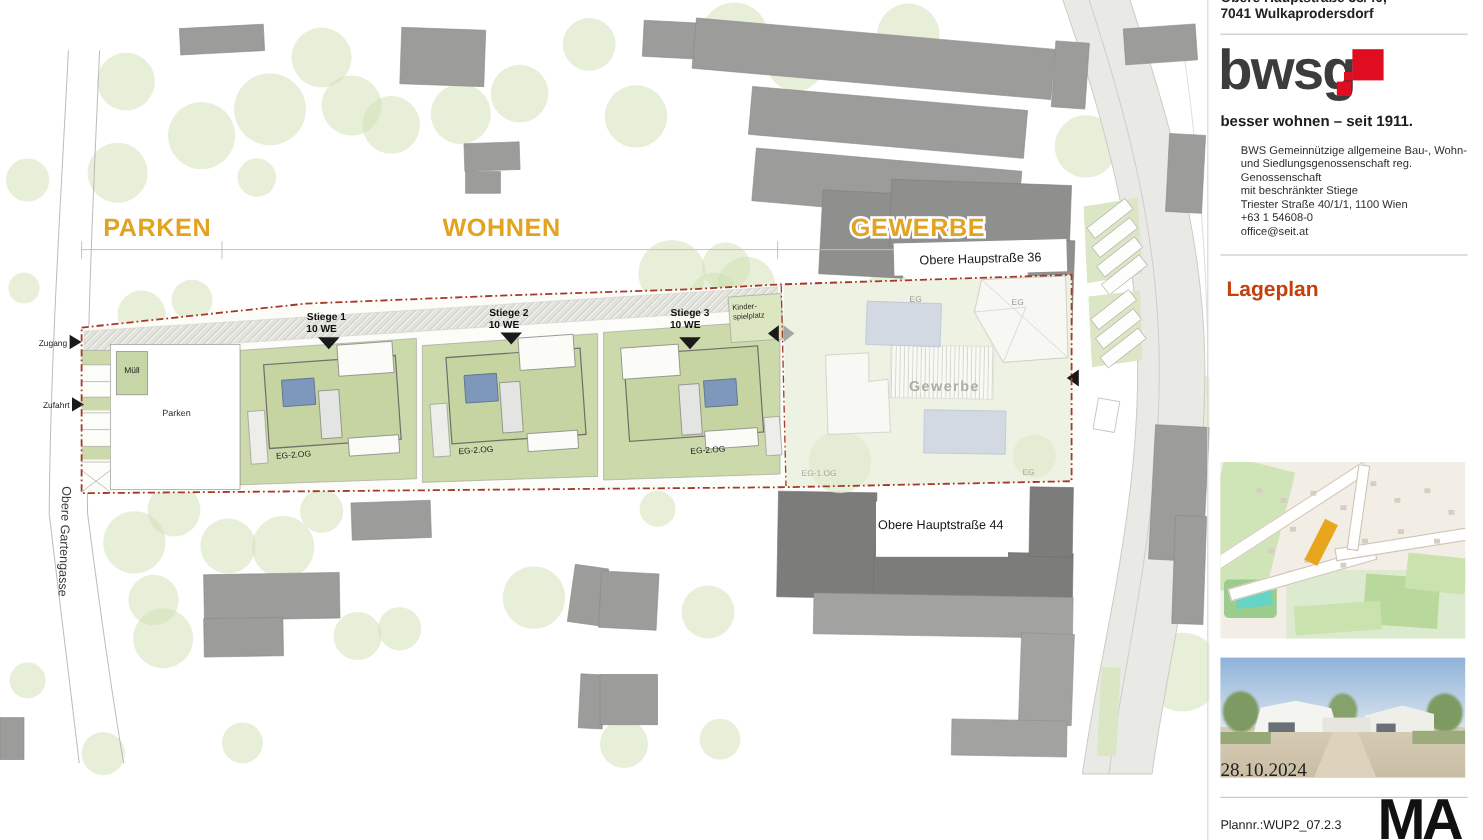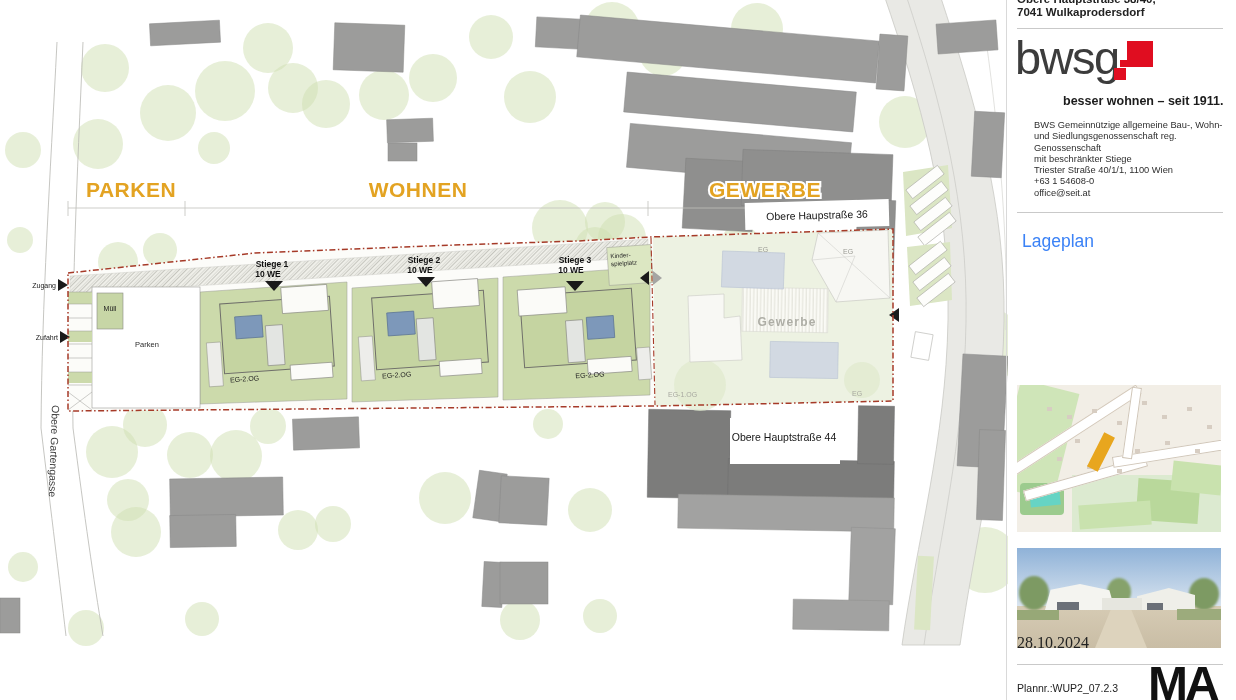--- a/index.html
+++ b/index.html
@@ -4,28 +4,28 @@
 <style>
   html,body{margin:0;padding:0;background:#ffffff;}
   body{font-family:"Liberation Sans",sans-serif;}
   .stage{position:relative;width:1236px;height:700px;background:#ffffff;overflow:hidden;}
   .plan-wrap{position:absolute;left:0;top:0;width:1008px;height:521px;}
   .divider-v{position:absolute;left:1006px;top:0;width:1px;height:700px;background:#d9d9d9;}
   .sidebar{position:absolute;left:1008px;top:0;width:228px;height:668px;background:#fff;}
   .sb-abs{position:absolute;}
   .addr{left:9px;top:-7px;font-size:11.5px;line-height:13px;color:#222;font-weight:bold;overflow:hidden;}
   .hr{left:9px;width:206px;border-top:1px solid #c9c9c9;height:0;}
-  .logo-text{left:7px;top:30px;font-size:47px;color:#3c3c3c;letter-spacing:-1.5px;}
+  .logo-text{left:7px;top:30px;font-size:47px;color:#3c3c3c;letter-spacing:-1.5px;font-weight:bold;}
   .sq{position:absolute;background:#e00d20;}
   .sq-big{left:119px;top:41px;width:26px;height:26px;}
   .sq-mid{left:106px;top:68px;width:12px;height:12px;}
   .sq-sml{left:112px;top:60px;width:7px;height:7px;}
-  .tagline{left:9px;top:94px;font-size:12.5px;font-weight:bold;color:#1c1c1c;margin-left:46px;}
+  .tagline{left:9px;top:94px;font-size:12.5px;font-weight:bold;color:#1c1c1c;}
   .company{left:26px;top:120px;font-size:9.3px;line-height:11.3px;color:#2e2e2e;width:210px;}
-  .sec-title{left:14px;top:231px;font-size:17.5px;font-weight:normal;color:#3b82f6;}
+  .sec-title{left:14px;top:231px;font-size:17.5px;font-weight:bold;color:#c2410c;}
   .thumb{left:9px;overflow:hidden;position:absolute;}
   .map-thumb{top:385px;width:204px;height:147px;background:#f2eee6;}
   .photo-thumb{top:548px;width:204px;height:100px;background:linear-gradient(#8fb2d8,#d9e4ef 58%,#d6cbb4 58%,#c9bda5);}
   .m{position:absolute;}
   .footer-date{left:9px;top:634px;font-size:16px;color:#222;font-family:Liberation Serif, serif;}
   .footer-plannr{left:9px;top:682px;font-size:10.5px;color:#222;}
   .corner-mark{left:140px;top:656px;font-size:48px;font-weight:bold;letter-spacing:-3px;color:#111;}
   svg text{font-family:"Liberation Sans",sans-serif;}
 </style>
 </head>

